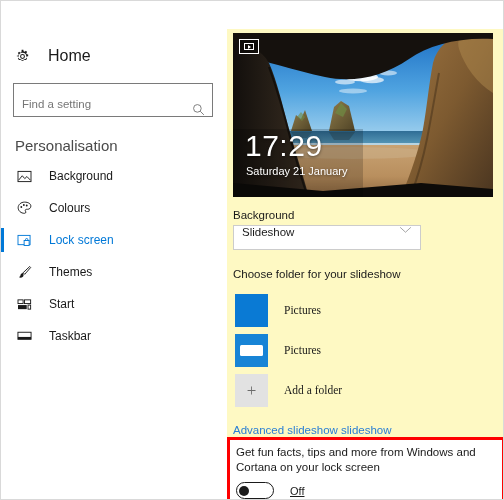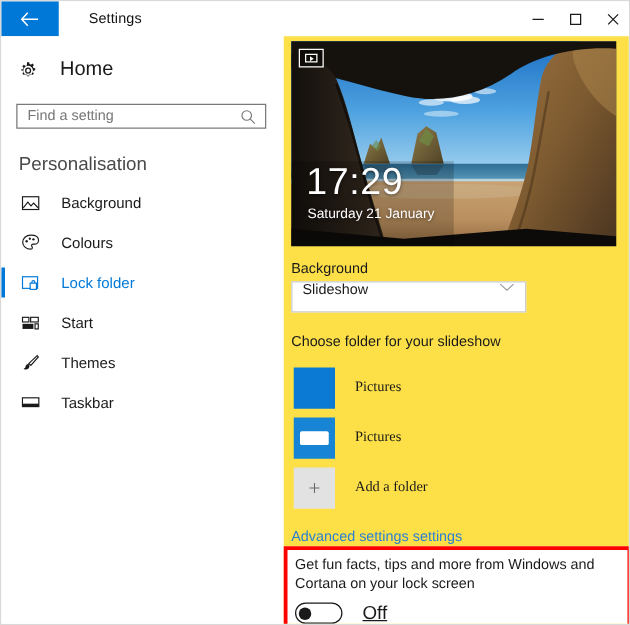--- a/index.html
+++ b/index.html
@@ -62,23 +62,23 @@
     padding-left: 14px;
     cursor: pointer;
   }
   .home-row .lbl {
     margin-left: 18px;
     font-size: 16px;
     color: #1a1a1a;
   }
   .search-wrap {
     margin: 12px 14px 0 12px;
-    height: 20px;
+    height: 34px;
     border: 1px solid #7a7a7a;
-    display: flex; align-items: center;
+    display: flex; align-items: flex-end;
     background: #ffffff;
     position: relative;
   }
   .search-input {
     border: none; outline: none;
     background: transparent;
     flex: 1;
     height: 24px;
     padding: 0 8px;
     font-size: 11.5px;
@@ -114,21 +114,21 @@
     content: "";
     position: absolute; left: 0; top: 4px;
     width: 3px; height: 24px;
     background: #0078d7;
   }
 
   
   .rightpane {
     position: absolute; top: 28px; left: 226px;
     width: 278px; height: 472px;
-    background: #fde047;
+    background: #fef9c3;
     padding: 0;
   }
 
   
   .preview {
     position: relative;
     margin: 4px 6px 0 6px;
     width: 260px; height: 164px;
     overflow: hidden;
     background: #0a0c10;
@@ -267,56 +267,30 @@
     cursor: pointer;
     flex: none;
   }
   .toggle .knob {
     width: 10px; height: 10px;
     border-radius: 50%;
     background: #1a1a1a;
   }
   .toggle-lbl {
     margin-left: 16px;
-    font-size: 15px;
+    font-size: 11px;
     color: #1a1a1a;
     text-decoration: underline;
   }
 </style>
 </head>
 <body>
 
 <div id="app">
 
-  <div class="titlebar">
-    <div class="back-btn">
-      <svg width="16" height="13" viewBox="0 0 16 13" aria-hidden="true">
-        <path d="M6.2 1.2 L1.4 6.4 L6.2 11.6" fill="none" stroke="#ffffff" stroke-width="1.2"></path>
-        <path d="M1.6 6.4 H14.4" fill="none" stroke="#ffffff" stroke-width="1.2"></path>
-      </svg>
-    </div>
-    <div class="title-text">Settings</div>
-    <div class="win-controls">
-      <div class="win-btn">
-        <svg width="11" height="11" viewBox="0 0 11 11">
-          <path d="M1 5.5 H10" stroke="#1a1a1a" stroke-width="1"></path>
-        </svg>
-      </div>
-      <div class="win-btn">
-        <svg width="11" height="11" viewBox="0 0 11 11">
-          <rect x="1.5" y="1.5" width="8" height="8" fill="none" stroke="#1a1a1a" stroke-width="1"></rect>
-        </svg>
-      </div>
-      <div class="win-btn close">
-        <svg width="11" height="11" viewBox="0 0 11 11">
-          <path d="M1.5 1.5 L9.5 9.5 M9.5 1.5 L1.5 9.5" stroke="#1a1a1a" stroke-width="1"></path>
-        </svg>
-      </div>
-    </div>
-  </div>
 
   <div class="leftpane">
 
     <div class="home-row">
       <svg width="15" height="15" viewBox="0 0 16 16">
         <path d="M8 5.4a2.6 2.6 0 1 0 0 5.2 2.6 2.6 0 0 0 0-5.2zm0 1.1a1.5 1.5 0 1 1 0 3 1.5 1.5 0 0 1 0-3z" fill="#1a1a1a"></path>
         <path d="M7.1 0.8h1.8l.25 1.6a5.8 5.8 0 0 1 1.2.5l1.3-1 1.3 1.3-1 1.3c.22.38.39.78.5 1.2l1.6.25v1.8l-1.6.25a5.8 5.8 0 0 1-.5 1.2l1 1.3-1.3 1.3-1.3-1c-.38.22-.78.39-1.2.5l-.25 1.6H7.1l-.25-1.6a5.8 5.8 0 0 1-1.2-.5l-1.3 1-1.3-1.3 1-1.3a5.8 5.8 0 0 1-.5-1.2l-1.6-.25V7.1l1.6-.25c.11-.42.28-.82.5-1.2l-1-1.3 1.3-1.3 1.3 1c.38-.22.78-.39 1.2-.5zM8 3.9A4.1 4.1 0 1 0 8 12.1 4.1 4.1 0 0 0 8 3.9z" fill="#1a1a1a"></path>
       </svg>
       <span class="lbl">Home</span>
     </div>
@@ -358,43 +332,43 @@
       </div>
 
       <div class="nav-item selected">
         <span class="nav-ico">
           <svg width="15" height="13" viewBox="0 0 16 14">
             <rect x="1" y="1.5" width="13" height="10" fill="none" stroke="currentColor" stroke-width="1"></rect>
             <rect x="7.6" y="7" width="5.4" height="5.4" fill="#ffffff" stroke="currentColor" stroke-width="1"></rect>
             <path d="M9.1 7.2 v-1.1 a1.25 1.25 0 0 1 2.5 0 v1.1" fill="none" stroke="currentColor" stroke-width="1"></path>
           </svg>
         </span>
-        <span class="nav-lbl">Lock folder</span>
+        <span class="nav-lbl">Lock screen</span>
+      </div>
+
+      <div class="nav-item">
+        <span class="nav-ico">
+          <svg width="15" height="14" viewBox="0 0 16 15">
+            <path d="M13.6 1.6 L6.5 8.3 L8.2 10 L14.6 2.7z" fill="none" stroke="currentColor" stroke-width="1"></path>
+            <path d="M6.2 8.6 c-1.5.3-2.4 1.4-2.6 2.6-.1.8-.6 1.3-1.6 1.6 1 .9 2.7 1 3.9.1 1-.8 1.3-2 1-3z" fill="currentColor"></path>
+          </svg>
+        </span>
+        <span class="nav-lbl">Themes</span>
       </div>
 
       <div class="nav-item">
         <span class="nav-ico">
           <svg width="15" height="13" viewBox="0 0 16 14">
             <rect x="1" y="2" width="5.5" height="4" fill="none" stroke="currentColor" stroke-width="1"></rect>
             <rect x="8" y="2" width="6.6" height="4" fill="none" stroke="currentColor" stroke-width="1"></rect>
             <rect x="1" y="7.6" width="9.4" height="4.4" fill="currentColor"></rect>
             <rect x="11.8" y="7.6" width="2.8" height="4.4" fill="none" stroke="currentColor" stroke-width="1"></rect>
           </svg>
         </span>
         <span class="nav-lbl">Start</span>
-      </div>
-
-      <div class="nav-item">
-        <span class="nav-ico">
-          <svg width="15" height="14" viewBox="0 0 16 15">
-            <path d="M13.6 1.6 L6.5 8.3 L8.2 10 L14.6 2.7z" fill="none" stroke="currentColor" stroke-width="1"></path>
-            <path d="M6.2 8.6 c-1.5.3-2.4 1.4-2.6 2.6-.1.8-.6 1.3-1.6 1.6 1 .9 2.7 1 3.9.1 1-.8 1.3-2 1-3z" fill="currentColor"></path>
-          </svg>
-        </span>
-        <span class="nav-lbl">Themes</span>
       </div>
 
       <div class="nav-item">
         <span class="nav-ico">
           <svg width="15" height="12" viewBox="0 0 16 12">
             <rect x="1" y="2" width="14" height="7.5" fill="none" stroke="currentColor" stroke-width="1"></rect>
             <rect x="1" y="7" width="14" height="2.5" fill="currentColor"></rect>
           </svg>
         </span>
         <span class="nav-lbl">Taskbar</span>
@@ -510,21 +484,21 @@
         <span class="album-name">Pictures</span>
       </div>
 
       <div class="album-row">
         <span class="album-thumb thumb-add">+</span>
         <span class="album-name">Add a folder</span>
       </div>
 
     </div>
 
-    <a class="adv-link" href="#">Advanced settings settings</a>
+    <a class="adv-link" href="#">Advanced slideshow slideshow</a>
 
     <div class="highlight">
       <p class="hl-text">Get fun facts, tips and more from Windows and Cortana on your lock screen</p>
       <div class="toggle-row">
         <span class="toggle">
           <span class="knob"></span>
         </span>
         <span class="toggle-lbl">Off</span>
       </div>
     </div>

